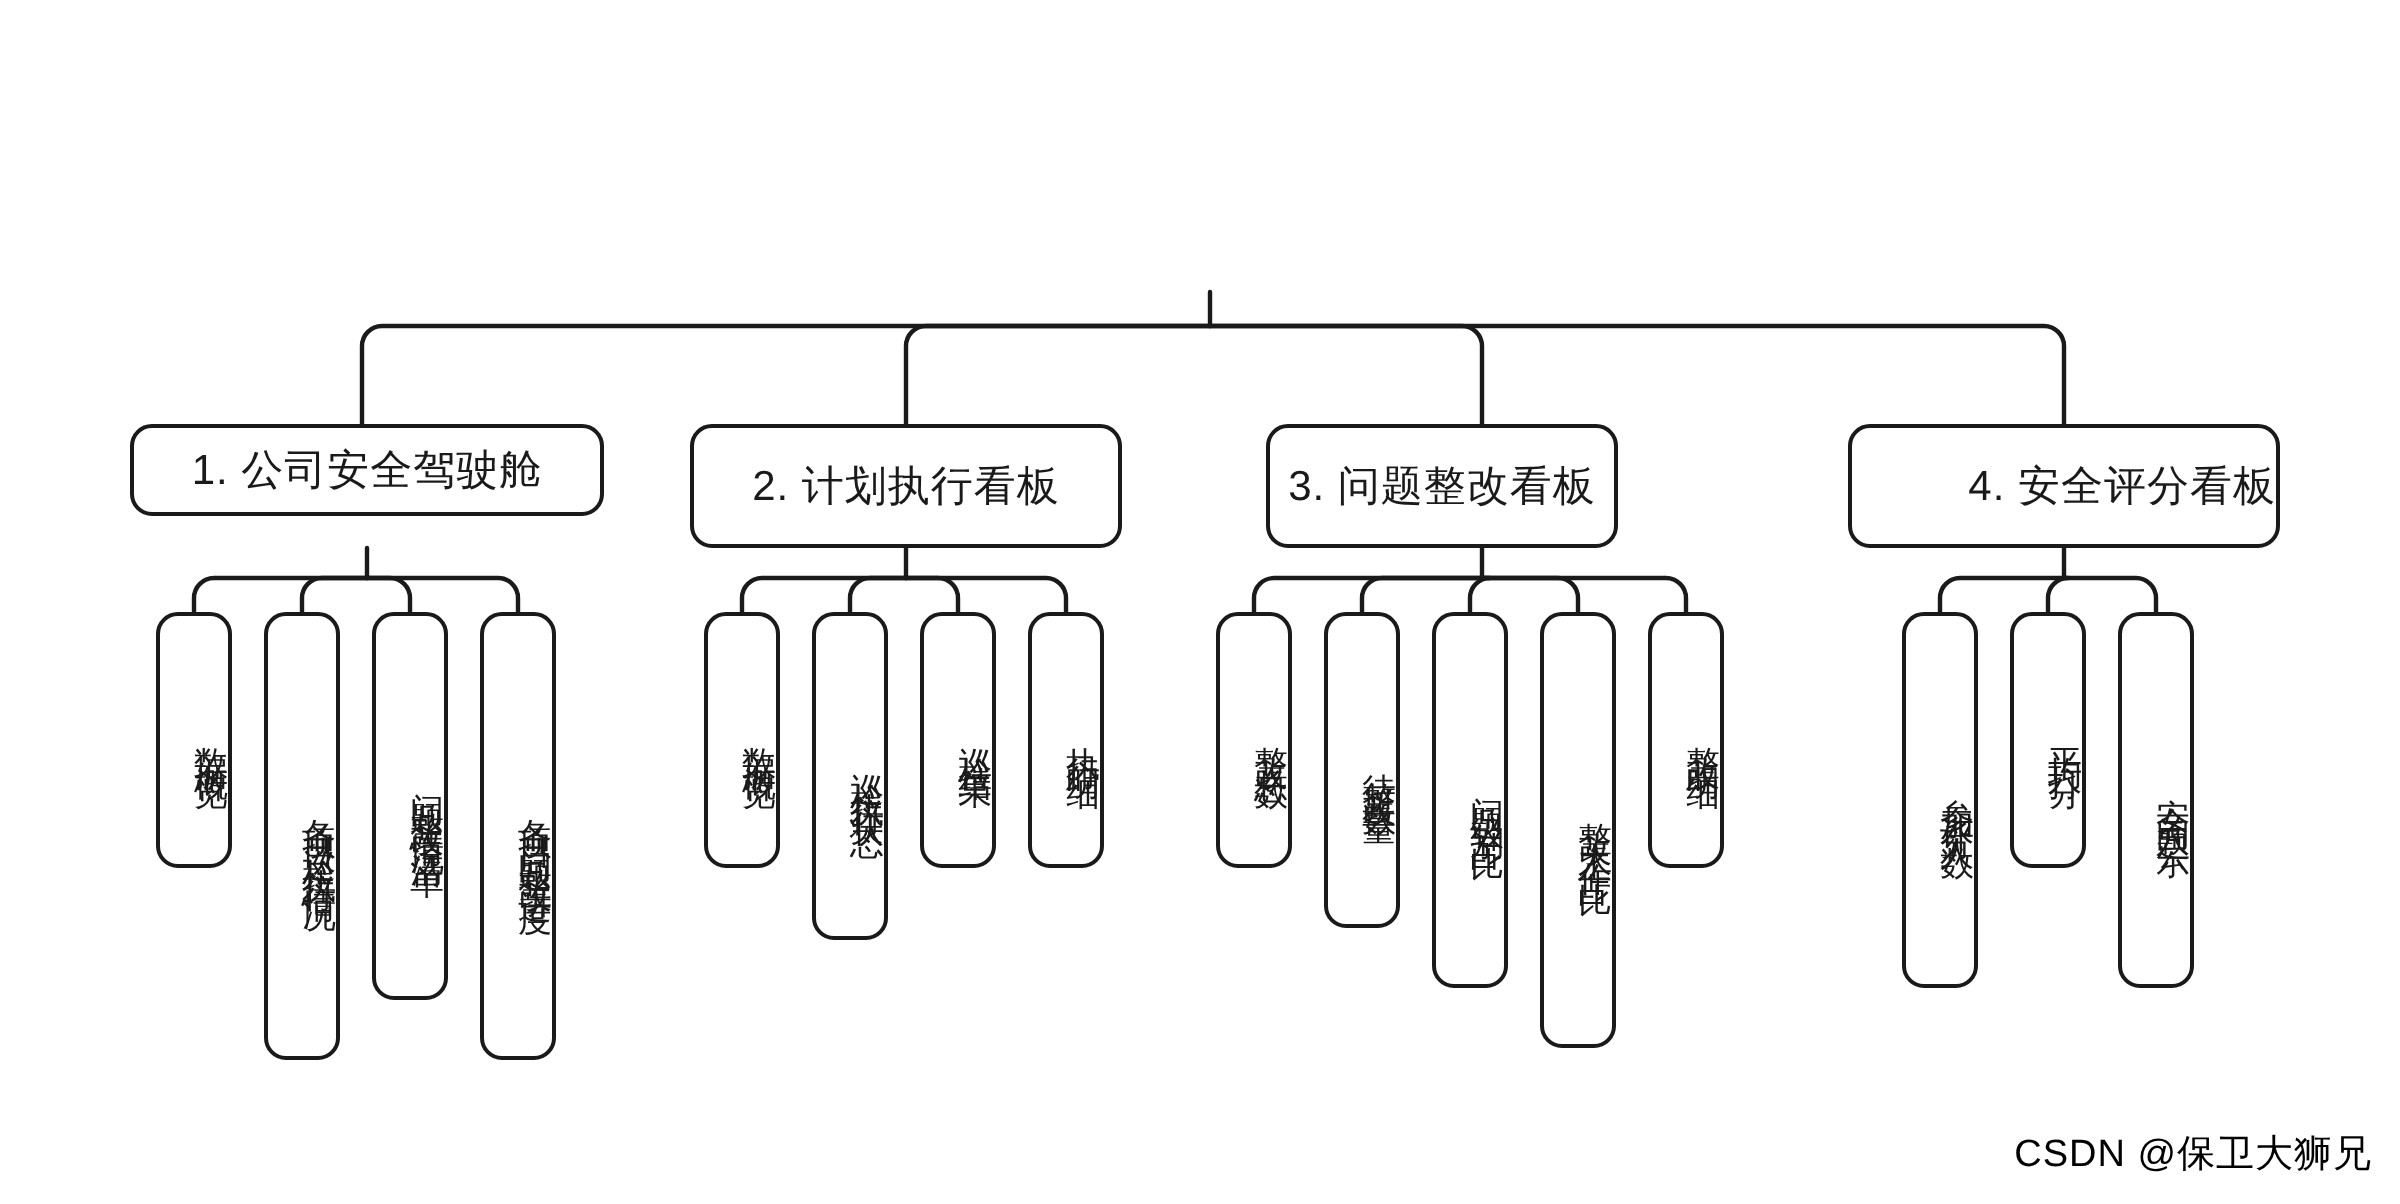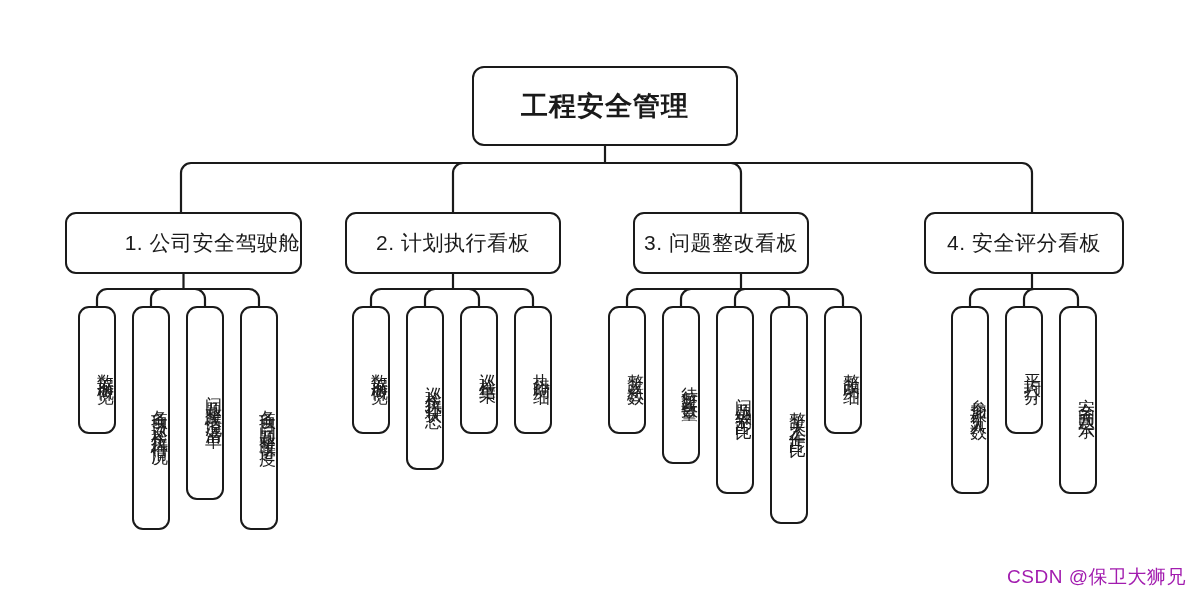--- a/index.html
+++ b/index.html
@@ -59,21 +59,21 @@
     text-orientation: upright;
     letter-spacing: 5px;
     text-align: center;
     width: 100%;
   }
   #watermark {
     position: absolute;
     right: 14px;
     bottom: 12px;
     font-size: 19px;
-    color: #a21caf;
+    color: #000000;
     letter-spacing: 0.5px;
     user-select: none;
   }
 </style>
 </head>
 <body>
 
 <div id="canvas">
 
   <svg id="wires" viewBox="0 0 1200 602" xmlns="http://www.w3.org/2000/svg" fill="none" stroke="#1a1a1a" stroke-width="2.2" stroke-linecap="round" stroke-linejoin="round">
@@ -97,26 +97,23 @@
       <path d="M 741 289 L 691 289 A 10 10 0 0 0 681 299 L 681 306"></path>
       <path d="M 741 289 L 745 289 A 10 10 0 0 0 735 299 L 735 306"></path>
       <path d="M 741 289 L 779 289 A 10 10 0 0 1 789 299 L 789 306"></path>
       <path d="M 741 289 L 833 289 A 10 10 0 0 1 843 299 L 843 306"></path>
       <path d="M 1032 274 L 1032 289"></path>
       <path d="M 1032 289 L 980 289 A 10 10 0 0 0 970 299 L 970 306"></path>
       <path d="M 1032 289 L 1034 289 A 10 10 0 0 0 1024 299 L 1024 306"></path>
       <path d="M 1032 289 L 1068 289 A 10 10 0 0 1 1078 299 L 1078 306"></path>
     </svg>
 
-  <div class="node root" style="left: 472px; top: 66px; width: 266px; height: 80px;">
-    <span>工程安全管理</span>
-  </div>
 
   <div id="nodes">
-      <div class="node group" style="left: 65px; top: 212px; width: 237px; height: 62px; justify-content: flex-end;">
+      <div class="node group" style="left: 65px; top: 212px; width: 237px; height: 46px;">
         <span>1. 公司安全驾驶舱</span>
       </div>
       <div class="node leaf" style="left: 78px; top: 306px; width: 38px; height: 128px;">
         <span class="leaf-text">数据概览</span>
       </div>
       <div class="node leaf" style="left: 132px; top: 306px; width: 38px; height: 224px;">
         <span class="leaf-text">各项目巡检执行情况</span>
       </div>
       <div class="node leaf" style="left: 186px; top: 306px; width: 38px; height: 194px;">
         <span class="leaf-text">问题整改情况清单</span>
@@ -150,21 +147,21 @@
       </div>
       <div class="node leaf" style="left: 716px; top: 306px; width: 38px; height: 188px;">
         <span class="leaf-text">问题级别占比</span>
       </div>
       <div class="node leaf" style="left: 770px; top: 306px; width: 38px; height: 218px;">
         <span class="leaf-text">整改人工作占比</span>
       </div>
       <div class="node leaf" style="left: 824px; top: 306px; width: 38px; height: 128px;">
         <span class="leaf-text">整改明细</span>
       </div>
-      <div class="node group" style="left: 924px; top: 212px; width: 200px; height: 62px;">
+      <div class="node group" style="left: 924px; top: 212px; width: 216px; height: 62px; justify-content: flex-end;">
         <span>4. 安全评分看板</span>
       </div>
       <div class="node leaf" style="left: 951px; top: 306px; width: 38px; height: 188px;">
         <span class="leaf-text">参加评分人数</span>
       </div>
       <div class="node leaf" style="left: 1005px; top: 306px; width: 38px; height: 128px;">
         <span class="leaf-text">平均打分</span>
       </div>
       <div class="node leaf" style="left: 1059px; top: 306px; width: 38px; height: 188px;">
         <span class="leaf-text">安全问题公示</span>

